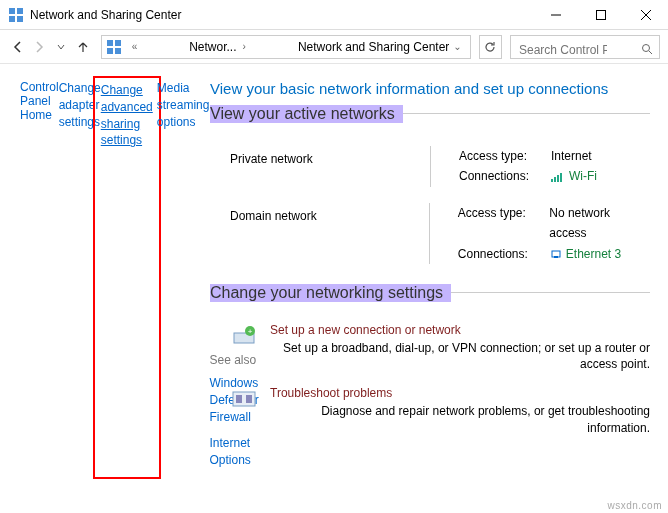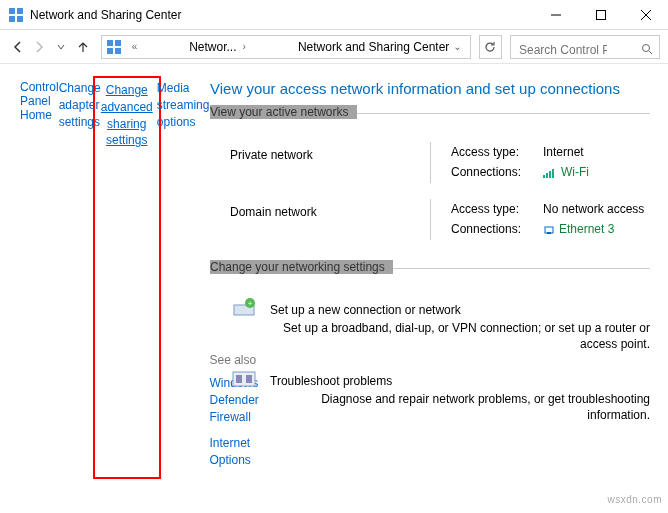--- a/index.html
+++ b/index.html
@@ -19,41 +19,41 @@
 .chev { color: #666; padding: 0 6px; font-size: 10px; }
 .addr-drop { margin-left: auto; color: #666; font-size: 10px; padding: 0 4px; }
 .refresh { width: 28px; height: 24px; border: 1px solid #ccc; display: flex; align-items: center; justify-content: center; color: #555; }
 .search { width: 180px; height: 24px; border: 1px solid #ccc; margin-left: 6px; display: flex; align-items: flex-end; padding: 0 6px; color: #888; gap: 32px; }
 .search input { border: none; outline: none; width: 100%; background: transparent; font-size: 12px; color: #555; }
 .search .sicon { color: #666; }
 .body { display: flex; height: calc(100% - 64px - 16px); }
 .sidebar { width: 200px; padding: 16px 12px 12px 20px; display: flex; flex-direction: row; }
 .cphome { color: #0066cc; font-size: 12px; margin-bottom: 18px; }
 .sidelink { color: #0066cc; font-size: 12px; margin-bottom: 10px; line-height: 1.4; }
-.sidelink.highlight { text-decoration: underline; border: 2px solid red; padding: 4px 6px; margin-left: -8px; margin-right: -4px; margin-bottom: 6px; margin-top: -4px; text-align: center; }
+.sidelink.highlight { text-decoration: underline; border: 2px solid red; padding: 4px 6px; margin-left: -8px; margin-right: -4px; margin-bottom: 6px; margin-top: -4px; }
 .seealso { margin-top: auto; padding-bottom: 6px; }
 .seealso .lab { color: #777; margin-bottom: 8px; }
 .main { flex: 1; padding: 16px 18px 10px 10px; overflow: hidden; }
 .h1 { color: #006fc4; font-size: 15px; margin-bottom: 16px; }
 .fieldset { border: none; border-top: 1px solid #ccc; padding: 0; margin: 0 0 18px 0; }
-.legend { color: #333; font-size: 12px; background: #a3a3a3; padding-right: 8px; margin-bottom: 8px; display: inline-block; transform: translateY(-9px); }
+.legend { color: #333; font-size: 16px; background: #c4b5fd; padding-right: 8px; margin-bottom: 8px; display: inline-block; transform: translateY(-9px); }
 .netrow { display: flex; padding: 6px 0 10px 20px; }
 .netname { width: 200px; color: #000; padding-top: 6px; }
-.netinfo { border-left: 1px solid #ccc; padding-left: 20px; }
+.netinfo { border-left: 1px solid #ccc; padding-left: 28px; }
 .kvrow { display: flex; gap: 4px; line-height: 1.7; }
 .kvrow .k { width: 88px; color: #000; }
 .kvrow .v { color: #000; }
 .kvrow .link { color: #15803d; }
 .wifi-icon { display: inline-block; width: 14px; height: 10px; margin-right: 4px; vertical-align: middle; }
 .eth-icon { display: inline-block; width: 12px; height: 12px; margin-right: 4px; vertical-align: middle; }
 .setting-item { display: flex; padding: 4px 0 10px 20px; gap: 12px; }
 .setting-icon { width: 28px; height: 28px; flex-shrink: 0; }
-.setting-text .t { color: #000000; margin-bottom: 3px; margin-top: 8px; }
+.setting-text .t { color: #7f1d1d; margin-bottom: 3px; }
 .setting-text .d { color: #000; line-height: 1.35; text-align: right; }
-.watermark { position: absolute; bottom: 8px; right: 6px; color: #aaa; font-size: 10px; letter-spacing: 0.5px; }
+.watermark { position: absolute; bottom: 2px; right: 6px; color: #aaa; font-size: 10px; letter-spacing: 0.5px; }
 </style>
 </head>
 <body>
 
 <div class="titlebar">
   <svg class="ticon" viewBox="0 0 16 16">
       <rect x="1" y="1" width="6" height="6" fill="#4a90d9"></rect>
       <rect x="9" y="1" width="6" height="6" fill="#4a90d9"></rect>
       <rect x="1" y="9" width="6" height="6" fill="#4a90d9"></rect>
       <rect x="9" y="9" width="6" height="6" fill="#4a90d9"></rect>
@@ -134,21 +134,21 @@
     <div class="sidelink highlight">Change advanced sharing settings</div>
     <div class="sidelink">Media streaming options</div>
     <div class="seealso">
       <div class="lab">See also</div>
       <div class="sidelink">Windows Defender Firewall</div>
       <div class="sidelink">Internet Options</div>
     </div>
   </div>
 
   <div class="main">
-    <div class="h1">View your access network information and set up connections</div>
+    <div class="h1">View your basic network information and set up connections</div>
 
     <fieldset class="fieldset">
       <span class="legend">View your active networks</span>
 
       <div class="netrow">
         <div class="netname">Private network</div>
         <div class="netinfo">
           <div class="kvrow">
               <span class="k">Access type:</span>
               <span class="v">Internet</span>

